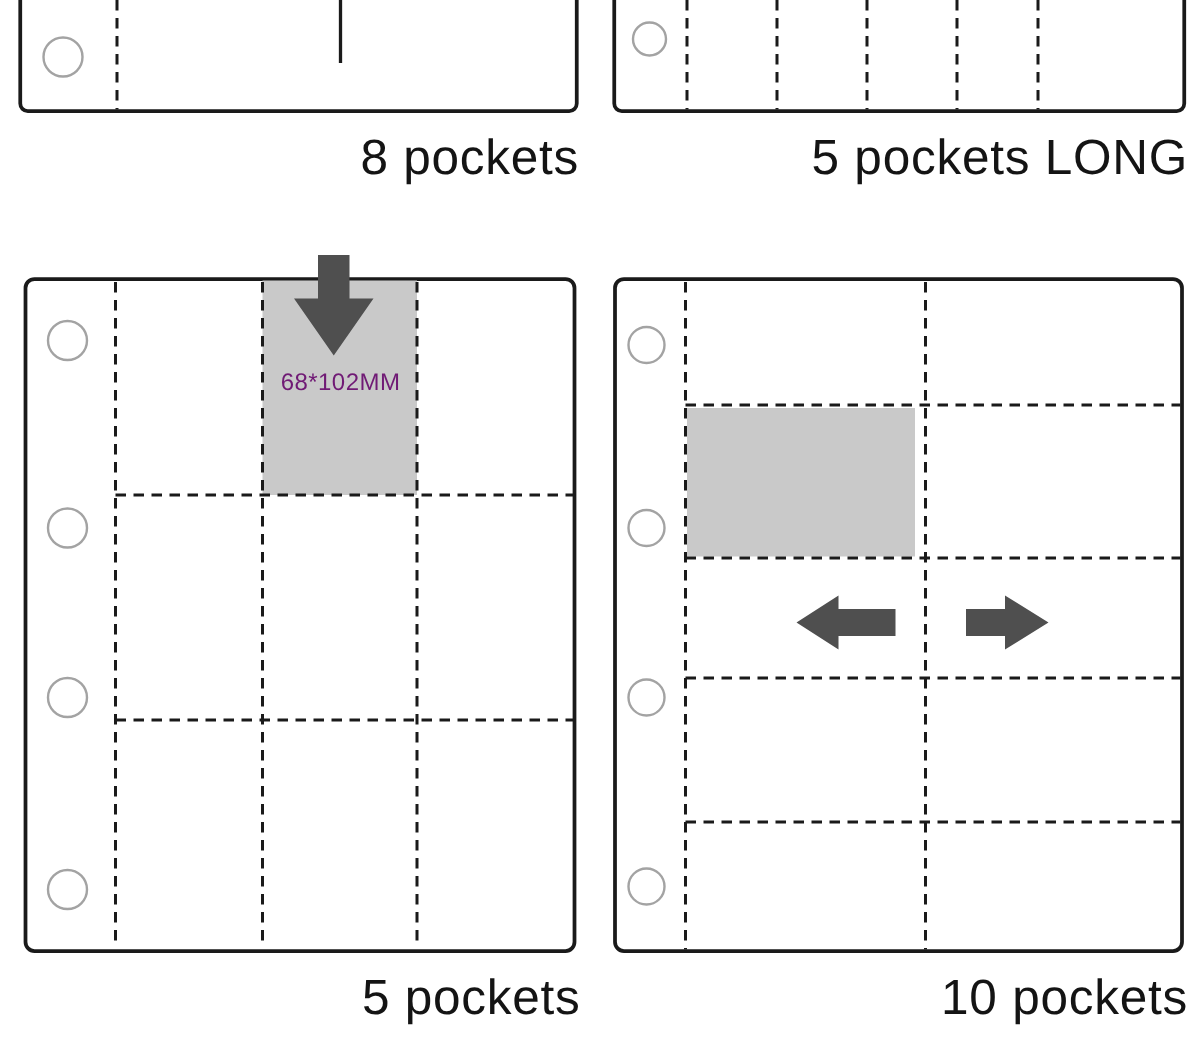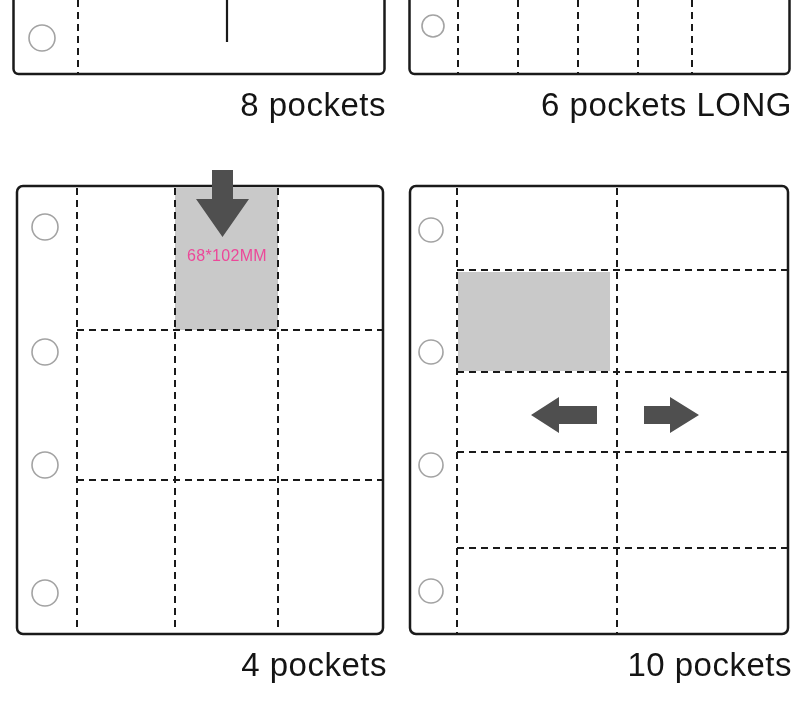--- a/index.html
+++ b/index.html
@@ -30,21 +30,21 @@
     font-size: 33px;
     color: #141414;
     letter-spacing: 0.5px;
     line-height: 1.15;
     white-space: nowrap;
   }
   .card-label {
     position: absolute;
     text-align: center;
     font-size: 16px;
-    color: #ec4899;
+    color: #701a75;
     letter-spacing: 0.3px;
     white-space: nowrap;
   }
 </style>
 </head>
 <body>
 
 <div class="canvas">
 
   <svg class="page" style="left:12px; top:0; width:374px; height:78px;" viewBox="0 0 374 78">
@@ -53,35 +53,35 @@
     <path d="M215,0 V42" fill="none" stroke="#1a1a1a" stroke-width="2.2"></path>
     <circle cx="30" cy="38" r="13" fill="#ffffff" stroke-width="1.6" stroke="#a3a3a3"></circle>
   </svg>
   <div class="caption" style="left:12px; top:86px; width:374px;">8 pockets</div>
 
   <svg class="page" style="left:408px; top:0; width:384px; height:78px;" viewBox="0 0 384 78">
     <rect x="1.5" y="-12" width="380" height="86" rx="5" fill="#ffffff" stroke="#1a1a1a" stroke-width="2.5"></rect>
     <path d="M50,0 V73 M110,0 V73 M170,0 V73 M230,0 V73 M284,0 V73" fill="none" stroke="#1a1a1a" stroke-width="2" stroke-dasharray="7 5"></path>
     <circle cx="25" cy="26" r="11" fill="#ffffff" stroke-width="1.6" stroke="#a3a3a3"></circle>
   </svg>
-  <div class="caption" style="left:408px; top:86px; width:384px;">6 pockets LONG</div>
+  <div class="caption" style="left:408px; top:86px; width:384px;">5 pockets LONG</div>
 
   <svg class="page" style="left:15px; top:160px; width:372px; height:478px;" viewBox="0 0 372 478">
     <rect x="2" y="26" width="366" height="448" rx="6" fill="#ffffff" stroke="#1a1a1a" stroke-width="2.5"></rect>
     <rect x="160" y="27" width="103" height="143" fill="#c9c9c9"></rect>
     <path d="M62,28 V472" fill="none" stroke="#1a1a1a" stroke-width="2" stroke-dasharray="7 5"></path>
     <path d="M160,28 V472 M263,28 V472 M62,170 H367 M62,320 H367" fill="none" stroke="#1a1a1a" stroke-width="2" stroke-dasharray="7 5"></path>
     <circle cx="30" cy="67" r="13" fill="#ffffff" stroke-width="1.6" stroke="#a3a3a3"></circle>
     <circle cx="30" cy="192" r="13" fill="#ffffff" stroke-width="1.6" stroke="#a3a3a3"></circle>
     <circle cx="30" cy="305" r="13" fill="#ffffff" stroke-width="1.6" stroke="#a3a3a3"></circle>
     <circle cx="30" cy="433" r="13" fill="#ffffff" stroke-width="1.6" stroke="#a3a3a3"></circle>
     <path d="M197,10 L218,10 L218,39 L234,39 L207.5,77 L181,39 L197,39 Z" fill="#4f4f4f"></path>
   </svg>
   <div class="card-label" style="left:176px; top:247px; width:102px;">68*102MM</div>
-  <div class="caption" style="left:15px; top:646px; width:372px;">4 pockets</div>
+  <div class="caption" style="left:15px; top:646px; width:372px;">5 pockets</div>
 
   <svg class="page" style="left:408px; top:183px; width:384px; height:455px;" viewBox="0 0 384 455">
     <rect x="2" y="3" width="378" height="448" rx="6" fill="#ffffff" stroke="#1a1a1a" stroke-width="2.5"></rect>
     <rect x="50" y="89" width="152" height="99" fill="#c9c9c9"></rect>
     <path d="M49,5 V450" fill="none" stroke="#1a1a1a" stroke-width="2" stroke-dasharray="7 5"></path>
     <path d="M209,5 V450 M49,87 H379 M49,189 H379 M49,269 H379 M49,365 H379" fill="none" stroke="#1a1a1a" stroke-width="2" stroke-dasharray="7 5"></path>
     <circle cx="23" cy="47" r="12" fill="#ffffff" stroke-width="1.6" stroke="#a3a3a3"></circle>
     <circle cx="23" cy="169" r="12" fill="#ffffff" stroke-width="1.6" stroke="#a3a3a3"></circle>
     <circle cx="23" cy="282" r="12" fill="#ffffff" stroke-width="1.6" stroke="#a3a3a3"></circle>
     <circle cx="23" cy="408" r="12" fill="#ffffff" stroke-width="1.6" stroke="#a3a3a3"></circle>

